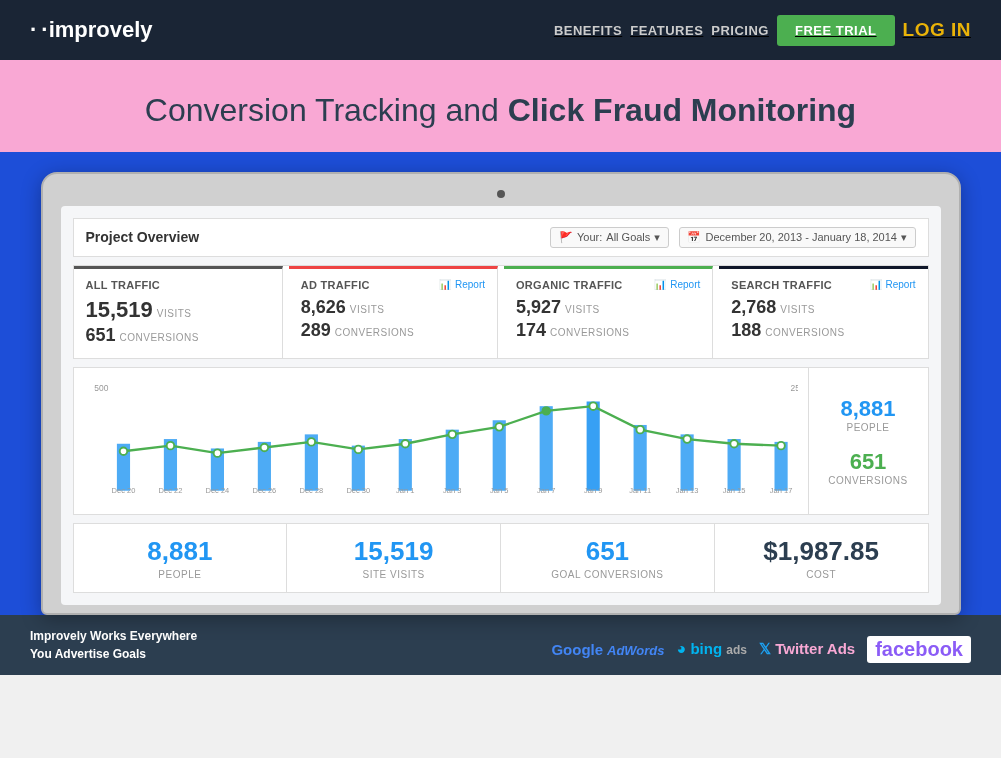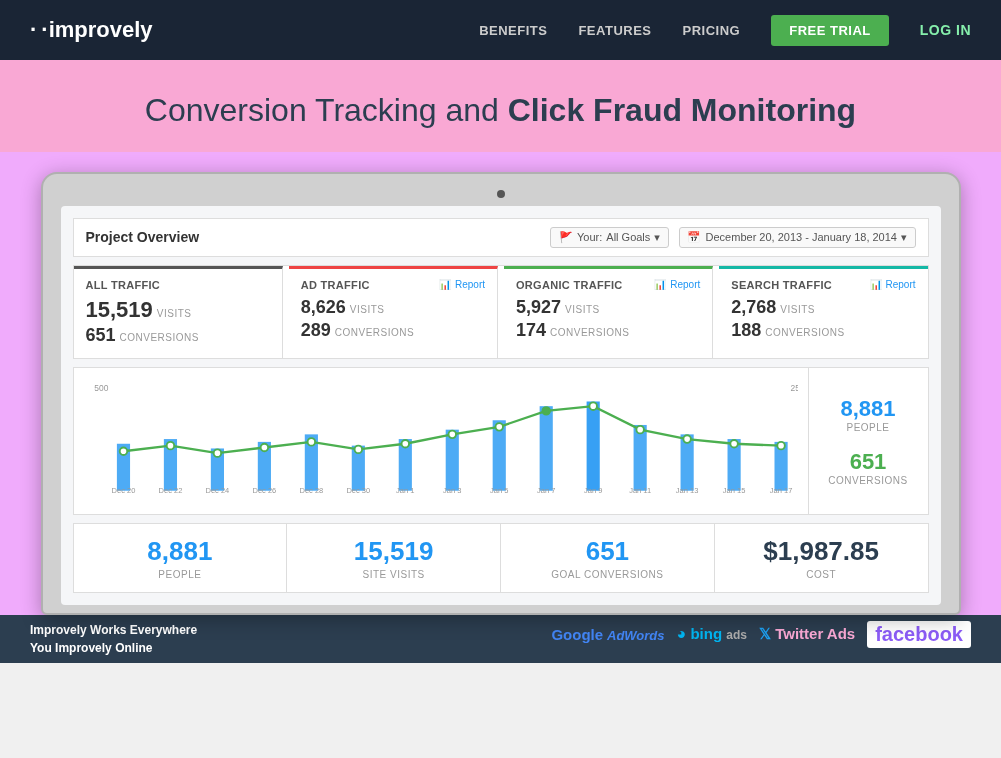--- a/index.html
+++ b/index.html
@@ -18,43 +18,44 @@
       color: #fff;
       font-size: 22px;
       font-weight: bold;
       display: flex;
       align-items: center;
       gap: 4px;
     }
     .nav-links {
       display: flex;
       align-items: center;
-      gap: 31px;
+      gap: 8px;
+      text-decoration: underline;
     }
     .nav-links a {
       color: #ccc;
       text-decoration: none;
       font-size: 13px;
       font-weight: bold;
       letter-spacing: 0.5px;
     }
     .btn-free-trial {
       background: #4caf50;
       color: #fff;
       border: none;
       padding: 8px 18px;
       font-size: 13px;
       font-weight: bold;
       letter-spacing: 0.5px;
       cursor: pointer;
       border-radius: 3px;
     }
     .btn-login {
-      color: #86efac;
-      font-size: 14px;
+      color: #eab308;
+      font-size: 19px;
       font-weight: bold;
       letter-spacing: 0.5px;
       background: none;
       border: none;
       cursor: pointer;
     }
 
     
     .hero {
       background: #f9a8d4;
@@ -70,21 +71,21 @@
     .hero h1 strong { font-weight: 700; }
     .hero h2 {
       font-size: 26px;
       color: #2c3e50;
       font-weight: 300;
       margin-top: 6px;
     }
 
     
     .laptop-wrapper {
-      background: #f0abfc;
+      background: #1d4ed8;
       display: flex;
       justify-content: center;
       padding: 20px 30px 0;
     }
     .laptop {
       background: #d0d0d0;
       border-radius: 16px 16px 6px 6px;
       padding: 16px 18px 8px;
       width: 920px;
       position: relative;
@@ -153,21 +154,21 @@
     }
     .traffic-panel {
       flex: 1;
       padding: 10px 12px;
       border-right: 1px solid #ddd;
     }
     .traffic-panel:last-child { border-right: none; }
     .traffic-panel.active { border-top: 3px solid #555; }
     .traffic-panel.red-accent { border-top: 3px solid #e44; }
     .traffic-panel.green-accent { border-top: 3px solid #4caf50; }
-    .traffic-panel.blue-accent { border-top: 3px solid #14b8a6; }
+    .traffic-panel.blue-accent { border-top: 3px solid #0f172a; }
     .panel-header {
       display: flex;
       align-items: center;
       justify-content: space-between;
       margin-bottom: 6px;
     }
     .panel-title {
       font-size: 11px;
       font-weight: bold;
       color: #555;
@@ -266,23 +267,23 @@
       font-size: 10px;
       color: #999;
       letter-spacing: 0.5px;
       display: block;
       margin-top: 2px;
     }
 
     
     .footer-bar {
       background: #2c3e50;
-      padding: 6px 30px;
-      display: flex;
-      align-items: flex-start;
+      padding: 12px 30px;
+      display: flex;
+      align-items: flex-end;
       justify-content: space-between;
     }
     .footer-text {
       color: #fff;
       font-size: 12px;
       font-weight: bold;
       line-height: 1.5;
     }
     .partner-logos {
       display: flex;
@@ -509,21 +510,21 @@
         </div>
 
       </div>
     </div>
   </div>
 </div>
 
 <div class="footer-bar">
   <div class="footer-text">
     <div>Improvely Works Everywhere</div>
-    <div>You Improvely Online</div>
+    <div>You Advertise Goals</div>
   </div>
   <div class="partner-logos">
     <span class="partner-logo google-logo">
       <span style="color:#4285F4;font-weight:bold;font-size:15px;">Google</span>
       <span style="color:#4285F4;font-weight:bold;font-size:13px;font-style:italic;"> AdWords</span>
     </span>
     <span class="partner-logo" style="color:#00b4f0;font-weight:bold;font-size:15px;">
       <span style="font-size:16px;">◕</span> <span>bing</span> <span style="font-size:12px;color:#aaa;">ads</span>
     </span>
     <span class="partner-logo" style="color:#1da1f2;font-weight:bold;font-size:15px;">

